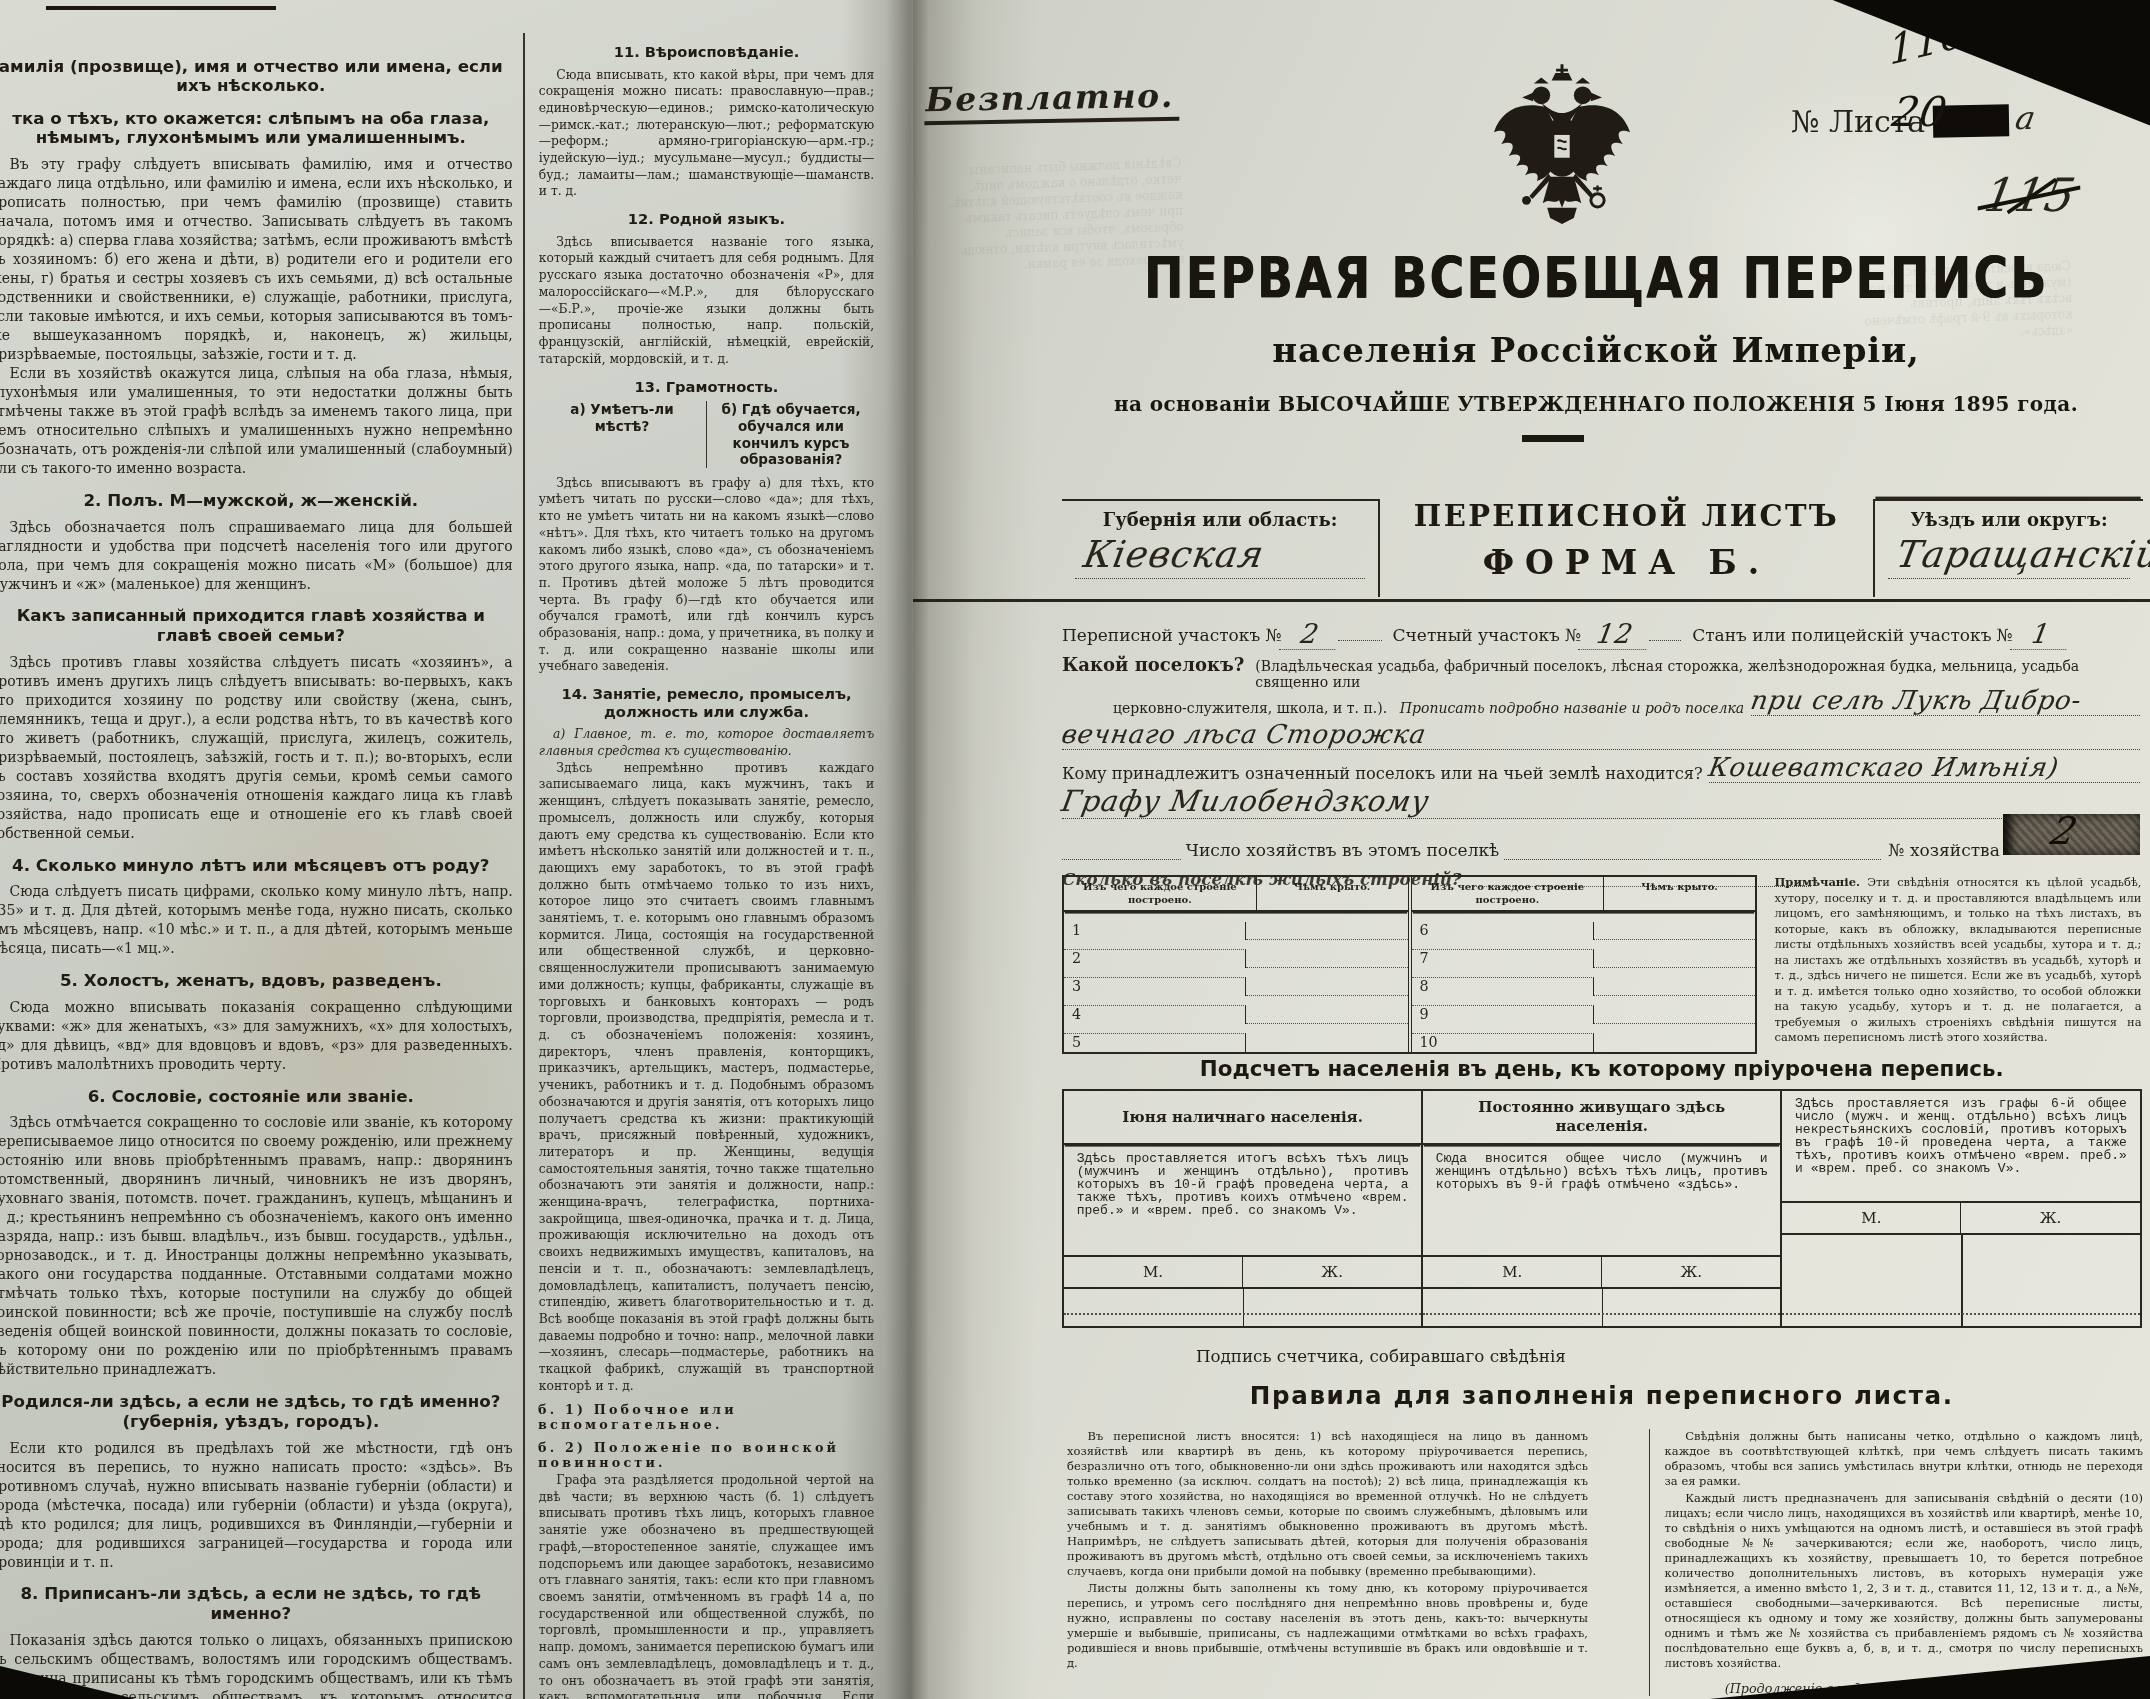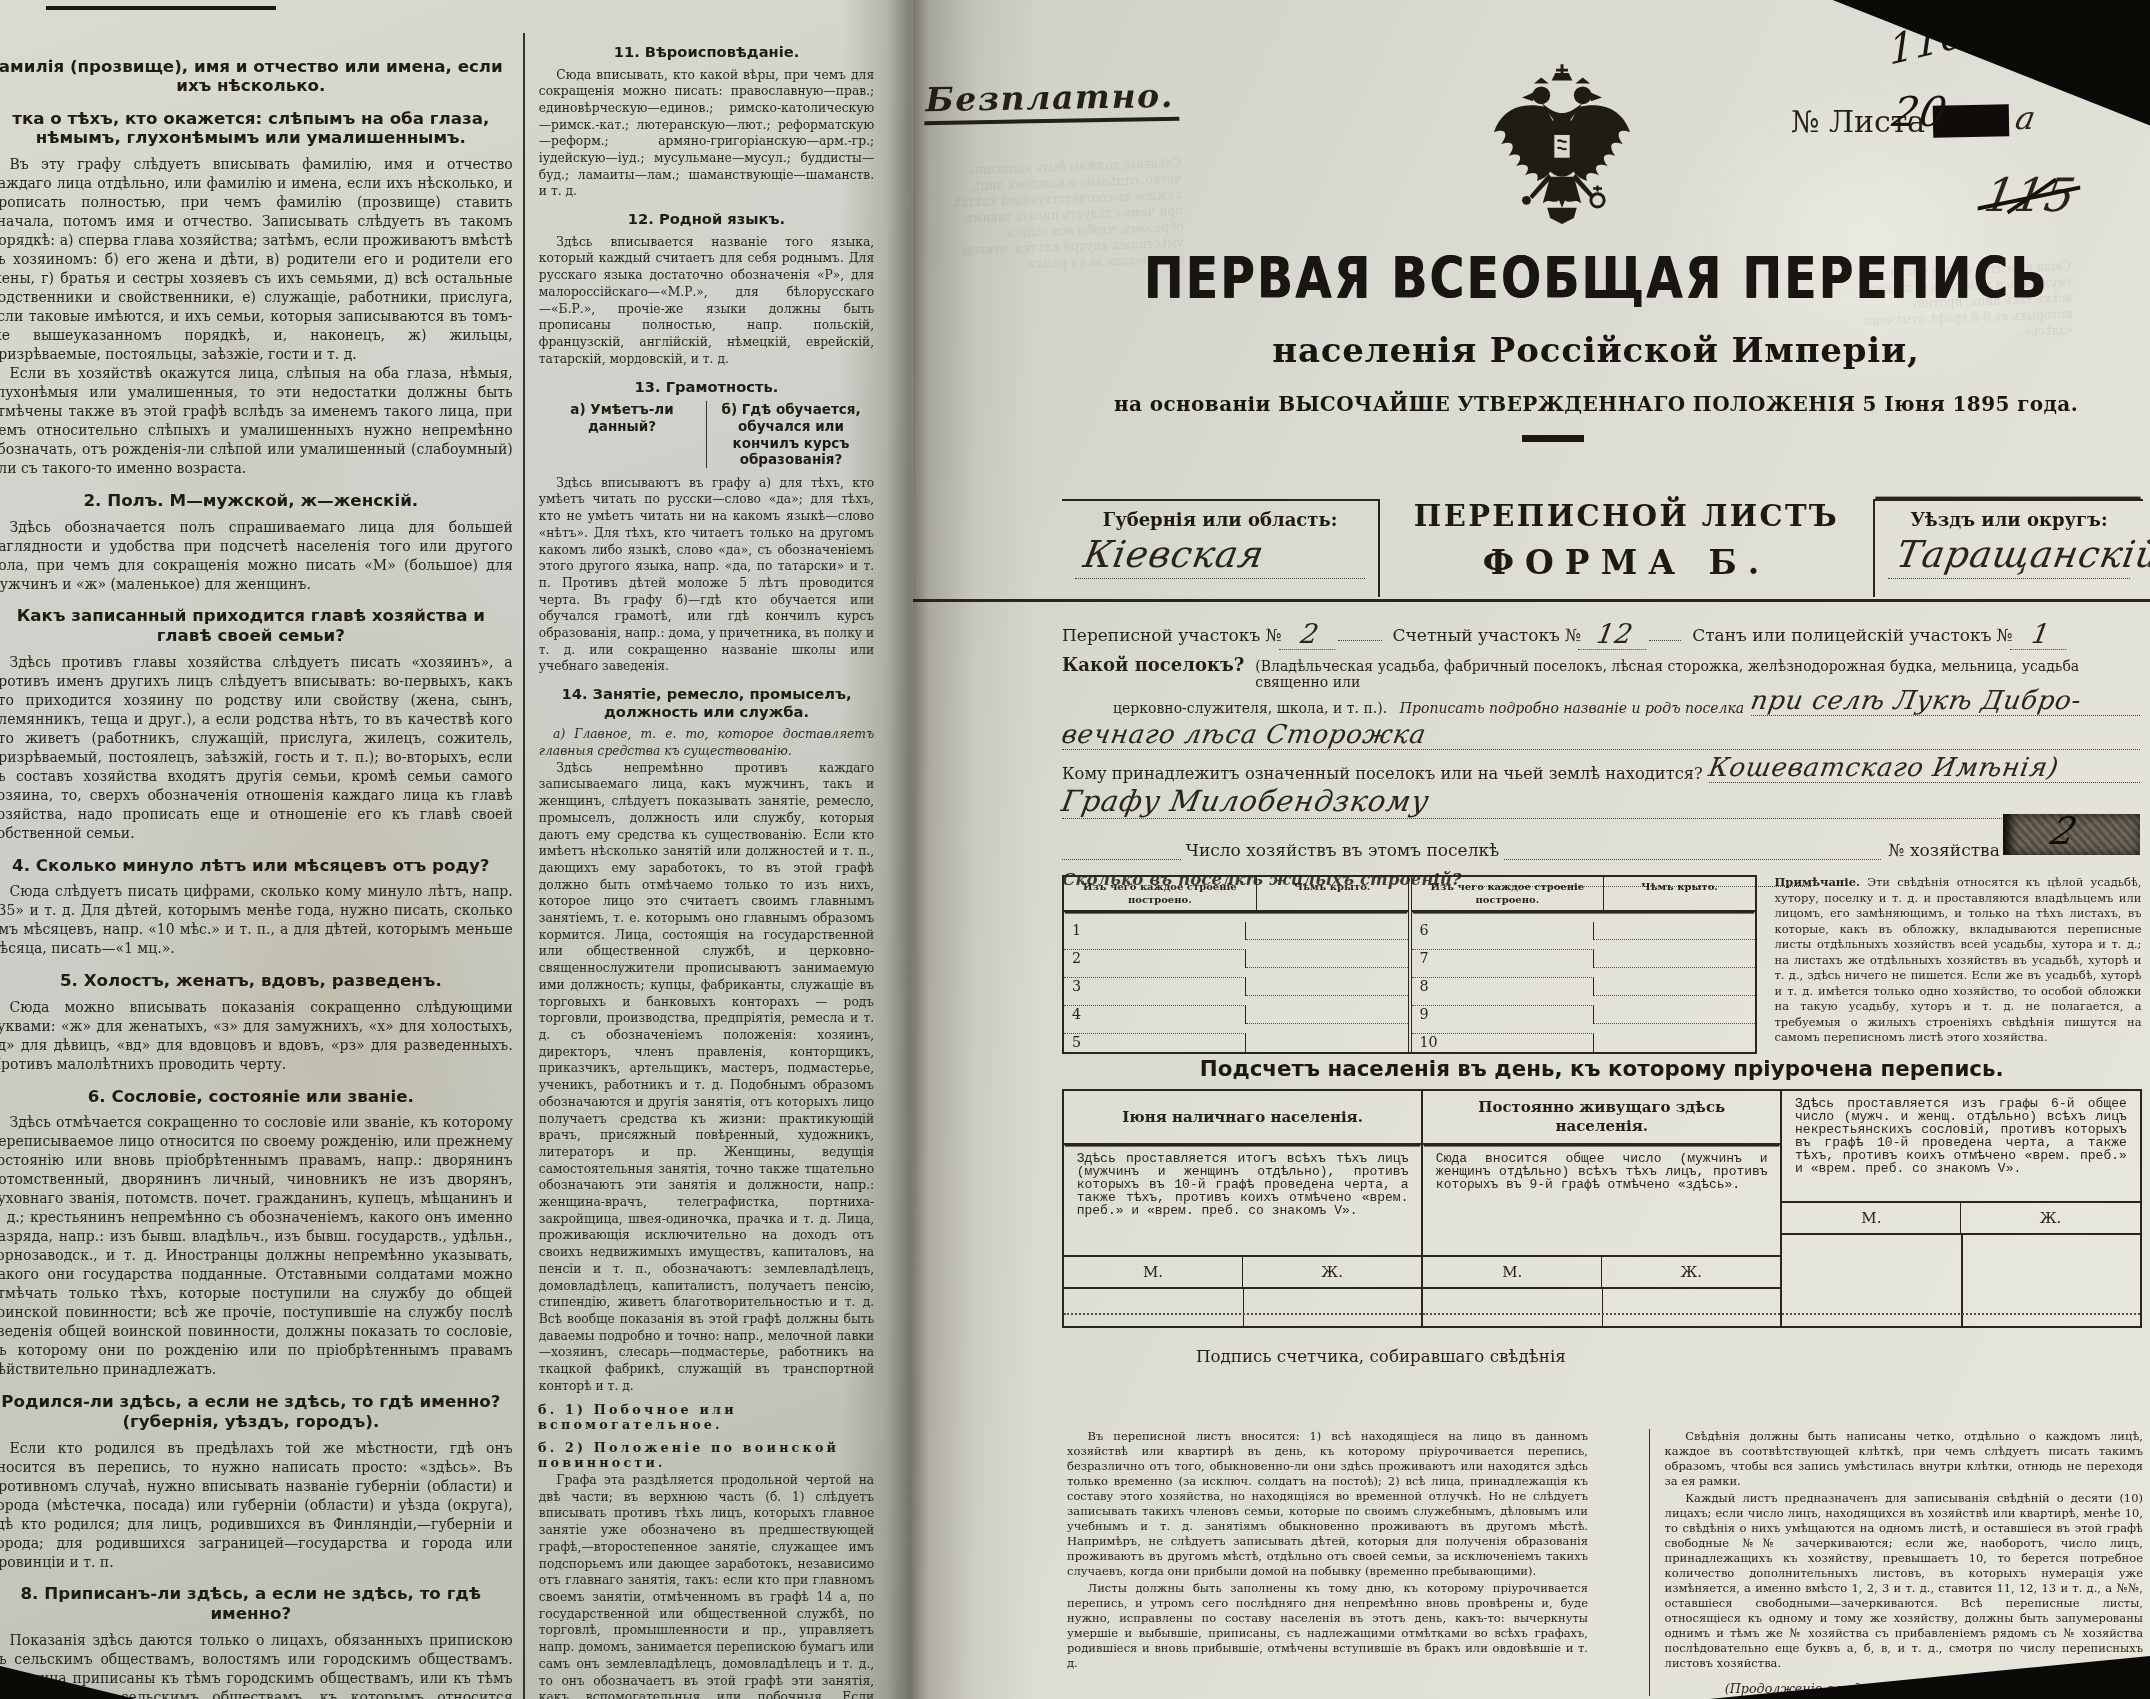--- a/index.html
+++ b/index.html
@@ -162,21 +162,21 @@
 
     </div>
 
     <div id="colL2">
       <div class="lh2">11. Вѣроисповѣданіе.</div>
       <div class="lb2">Сюда вписывать, кто какой вѣры, при чемъ для сокращенія можно писать: православную—прав.; единовѣрческую—единов.; римско-католическую—римск.-кат.; лютеранскую—лют.; реформатскую—реформ.; армяно-григоріанскую—арм.-гр.; іудейскую—іуд.; мусульмане—мусул.; буддисты—буд.; ламаиты—лам.; шаманствующіе—шаманств. и т. д.</div>
       <div class="lh2">12. Родной языкъ.</div>
       <div class="lb2">Здѣсь вписывается названіе того языка, который каждый считаетъ для себя роднымъ. Для русскаго языка достаточно обозначенія «Р», для малороссійскаго—«М.Р.», для бѣлорусскаго—«Б.Р.», прочіе-же языки должны быть прописаны полностью, напр. польскій, французскій, англійскій, нѣмецкій, еврейскій, татарскій, мордовскій, и т. д.</div>
       <div class="lh2">13. Грамотность.</div>
       <div class="split2">
-        <div>а) Умѣетъ-ли данный?</div>
+        <div>а) Умѣетъ-ли мѣстѣ?</div>
         <div>б) Гдѣ обучается, обучался или кончилъ курсъ образованія?</div>
       </div>
       <div class="lb2">Здѣсь вписываютъ въ графу а) для тѣхъ, кто умѣетъ читать по русски—слово «да»; для тѣхъ, кто не умѣетъ читать ни на какомъ языкѣ—слово «нѣтъ». Для тѣхъ, кто читаетъ только на другомъ какомъ либо языкѣ, слово «да», съ обозначеніемъ этого другого языка, напр. «да, по татарски» и т. п. Противъ дѣтей моложе 5 лѣтъ проводится черта. Въ графу б)—гдѣ кто обучается или обучался грамотѣ, или гдѣ кончилъ курсъ образованія, напр.: дома, у причетника, въ полку и т. д. или сокращенно названіе школы или учебнаго заведенія.</div>
       <div class="lh2">14. Занятіе, ремесло, промыселъ, должность или служба.</div>
       <div class="lb2" style="font-style:italic;text-indent:14.3px">а) Главное, т. е. то, которое доставляетъ главныя средства къ существованію.</div>
       <div class="lb2">Здѣсь непремѣнно противъ каждаго записываемаго лица, какъ мужчинъ, такъ и женщинъ, слѣдуетъ показывать занятіе, ремесло, промыселъ, должность или службу, которыя даютъ ему средства къ существованію. Если кто имѣетъ нѣсколько занятій или должностей и т. п., дающихъ ему заработокъ, то въ этой графѣ должно быть отмѣчаемо только то изъ нихъ, которое лицо это считаетъ своимъ главнымъ занятіемъ, т. е. которымъ оно главнымъ образомъ кормится. Лица, состоящія на государственной или общественной службѣ, и церковно-священнослужители прописываютъ занимаемую ими должность; купцы, фабриканты, служащіе въ торговыхъ и банковыхъ конторахъ — родъ торговли, производства, предпріятія, ремесла и т. д. съ обозначеніемъ положенія: хозяинъ, директоръ, членъ правленія, конторщикъ, приказчикъ, артельщикъ, мастеръ, подмастерье, ученикъ, работникъ и т. д. Подобнымъ образомъ обозначаются и другія занятія, отъ которыхъ лицо получаетъ средства къ жизни: практикующій врачъ, присяжный повѣренный, художникъ, литераторъ и пр. Женщины, ведущія самостоятельныя занятія, точно также тщательно обозначаютъ эти занятія и должности, напр.: женщина-врачъ, телеграфистка, портниха-закройщица, швея-одиночка, прачка и т. д. Лица, проживающія исключительно на доходъ отъ своихъ недвижимыхъ имуществъ, капиталовъ, на пенсіи и т. п., обозначаютъ: землевладѣлецъ, домовладѣлецъ, капиталистъ, получаетъ пенсію, стипендію, живетъ благотворительностью и т. д. Всѣ вообще показанія въ этой графѣ должны быть даваемы подробно и точно: напр., мелочной лавки—хозяинъ, слесарь—подмастерье, работникъ на ткацкой фабрикѣ, служащій въ транспортной конторѣ и т. д.</div>
       <div class="lhsp">б. 1) Побочное или вспомогательное.</div>
       <div class="lhsp">б. 2) Положеніе по воинской повинности.</div>
       <div class="lb2">Графа эта раздѣляется продольной чертой на двѣ части; въ верхнюю часть (б. 1) слѣдуетъ вписывать противъ тѣхъ лицъ, которыхъ главное занятіе уже обозначено въ предшествующей графѣ,—второстепенное занятіе, служащее имъ подспорьемъ или дающее заработокъ, независимо отъ главнаго занятія, такъ: если кто при главномъ своемъ занятіи, отмѣченномъ въ графѣ 14 а, по государственной или общественной службѣ, по торговлѣ, промышленности и пр., управляетъ напр. домомъ, занимается перепискою бумагъ или самъ онъ землевладѣлецъ, домовладѣлецъ и т. д., то онъ обозначаетъ въ этой графѣ эти занятія, какъ вспомогательныя или побочныя. Если женщина, кромѣ какого-либо постояннаго занятія, работы въ полѣ, хозяйства и присмотра за дѣтьми, имѣетъ еще какое-либо болѣе или менѣе подсобное занятіе, дающее ей заработокъ, то это должно быть особенно тщательно обозначено въ этой графѣ, напр.: плететъ кружева, вышиваетъ полотенца и т. п. Въ нижней части графы (б. 2) отмѣчаются: 1) офицеры, чиновники, врачи и нижніе чины въ запасѣ арміи и флота; 2) офицеры и нижніе чины казачьихъ войскъ на льготѣ; 3) ратники ополченія 1-го разр.; 4) отставные офицеры.</div>
     </div>
@@ -396,20 +396,21 @@
             <div class="dot"></div>
           </div>
       </div>
     </div>
 
     <div class="rp" id="signature">
       <span>Подпись счетчика, собиравшаго свѣдѣнія</span>
       <span class="dseg dl grow" style="margin-left:6.4px"></span>
     </div>
 
+    <div class="rp" id="rulesTitle">Правила для заполненія переписного листа.</div>
 
     <div class="rp" id="rules">
       <div id="rcol1">
         <p class="rp-p">Въ переписной листъ вносятся: 1) всѣ находящіеся на лицо въ данномъ хозяйствѣ или квартирѣ въ день, къ которому пріурочивается перепись, безразлично отъ того, обыкновенно-ли они здѣсь проживаютъ или находятся здѣсь только временно (за исключ. солдатъ на постоѣ); 2) всѣ лица, принадлежащія къ составу этого хозяйства, но находящіяся во временной отлучкѣ. Но не слѣдуетъ записывать такихъ членовъ семьи, которые по своимъ служебнымъ, дѣловымъ или учебнымъ и т. д. занятіямъ обыкновенно проживаютъ въ другомъ мѣстѣ. Напримѣръ, не слѣдуетъ записывать дѣтей, которыя для полученія образованія проживаютъ въ другомъ мѣстѣ, отдѣльно отъ своей семьи, за исключеніемъ такихъ случаевъ, когда они прибыли домой на побывку (временно пребывающими).</p>
         <p class="rp-p">Листы должны быть заполнены къ тому дню, къ которому пріурочивается перепись, и утромъ сего послѣдняго дня непремѣнно вновь провѣрены и, буде нужно, исправлены по составу населенія въ этотъ день, какъ-то: вычеркнуты умершіе и выбывшіе, приписаны, съ надлежащими отмѣтками во всѣхъ графахъ, родившіеся и вновь прибывшіе, отмѣчены вступившіе въ бракъ или овдовѣвшіе и т. д.</p>
       </div>
       <div id="rcol2">
         <p class="rp-p">Свѣдѣнія должны быть написаны четко, отдѣльно о каждомъ лицѣ, каждое въ соотвѣтствующей клѣткѣ, при чемъ слѣдуетъ писать такимъ образомъ, чтобы вся запись умѣстилась внутри клѣтки, отнюдь не переходя за ея рамки.</p>
         <p class="rp-p">Каждый листъ предназначенъ для записыванія свѣдѣній о десяти (10) лицахъ; если число лицъ, находящихся въ хозяйствѣ или квартирѣ, менѣе 10, то свѣдѣнія о нихъ умѣщаются на одномъ листѣ, и оставшіеся въ этой графѣ свободные №№ зачеркиваются; если же, наоборотъ, число лицъ, принадлежащихъ къ хозяйству, превышаетъ 10, то берется потребное количество дополнительныхъ листовъ, въ которыхъ нумерація уже измѣняется, а именно вмѣсто 1, 2, 3 и т. д., ставится 11, 12, 13 и т. д., а №№, оставшіеся свободными—зачеркиваются. Всѣ переписные листы, относящіеся къ одному и тому же хозяйству, должны быть запумерованы однимъ и тѣмъ же № хозяйства съ прибавленіемъ рядомъ съ № хозяйства послѣдовательно еще буквъ а, б, в, и т. д., смотря по числу переписныхъ листовъ хозяйства.</p>
         <div id="rfooter">(Продолженіе слѣдуетъ на четвертой страницѣ).</div>

